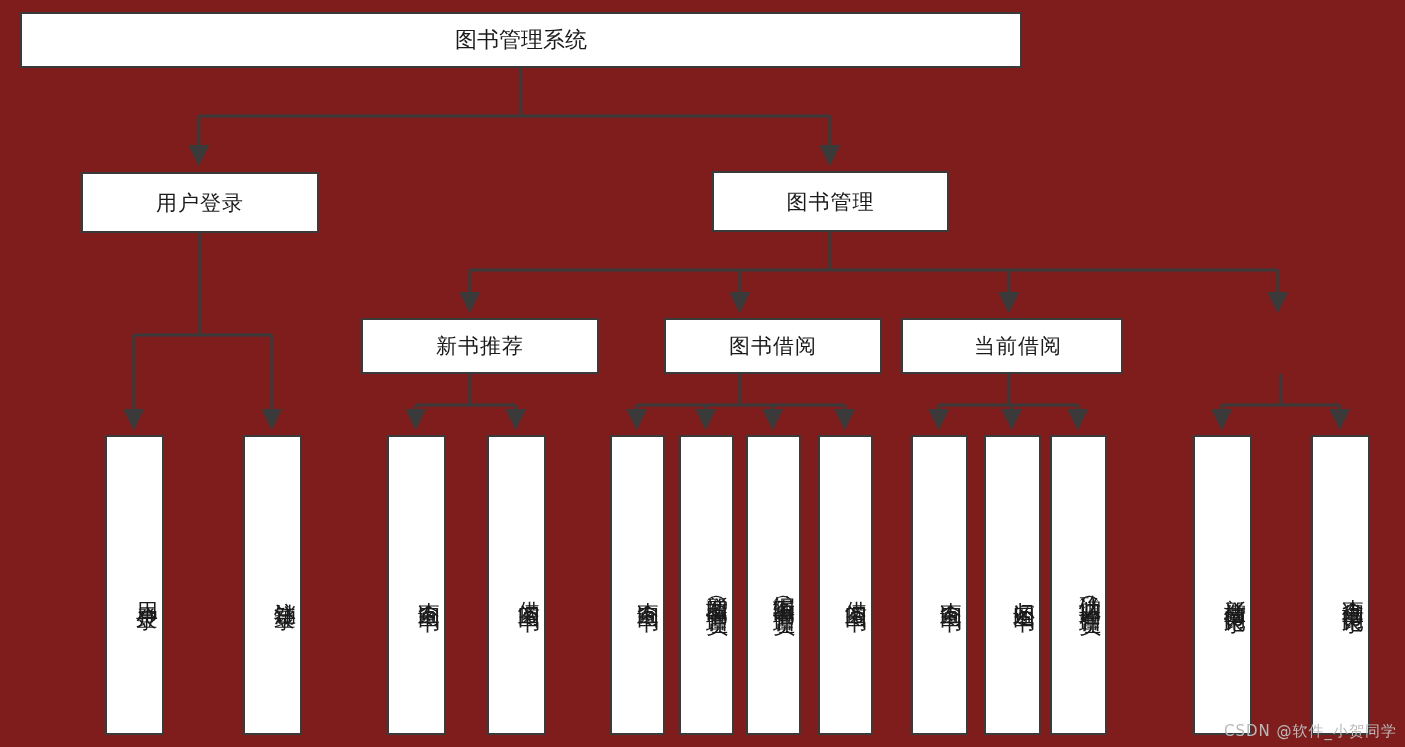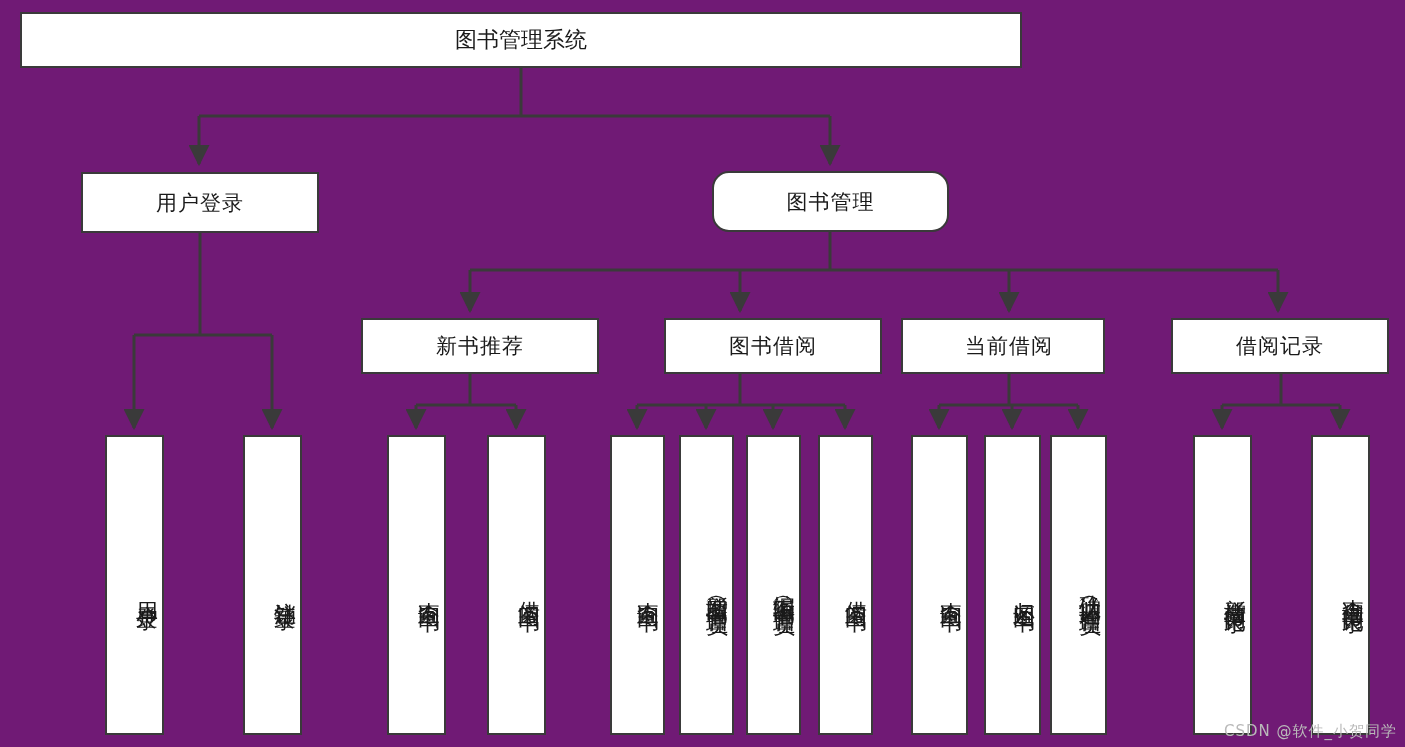--- a/index.html
+++ b/index.html
@@ -1,17 +1,17 @@
 <!DOCTYPE html>
 <html><head>
 <meta charset="utf-8">
 <style>
   html,body{margin:0;padding:0;background:#ffffff;}
   body{font-family:"DejaVu Sans","Liberation Sans",sans-serif;}
-  #stage{position:relative;width:1405px;height:747px;background:#701a75;overflow:hidden;}
+  #stage{position:relative;width:1405px;height:747px;background:#7f1d1d;overflow:hidden;}
   svg#wires{position:absolute;left:0;top:0;width:1405px;height:747px;}
   .node{position:absolute;box-sizing:border-box;background:#ffffff;border:2px solid #3a3a3a;
         display:flex;align-items:center;justify-content:center;color:#1a1a1a;}
   .node.h{font-size:21px;letter-spacing:1px;}
   .node.title{font-size:22px;}
   .node.v{writing-mode:vertical-rl;text-orientation:upright;font-size:22px;
           letter-spacing:3px;padding-top:10px;align-items:flex-start;justify-content:center;}
   .node.v span{writing-mode:vertical-rl;text-orientation:upright;white-space:nowrap;}
   .watermark{position:absolute;right:8px;bottom:6px;font-size:15px;color:#b9b9b9;
              letter-spacing:1px;white-space:nowrap;margin-left:22px;}
@@ -71,35 +71,32 @@
     </g>
   </svg>
 
   <div class="node title" style="left:20px;top:12px;width:1002px;height:56px;">
     <span>图书管理系统</span>
   </div>
 
   <div class="node h" style="left:81px;top:172px;width:238px;height:61px;">
     <span>用户登录</span>
   </div>
-  <div class="node h" style="left:712px;top:171px;width:237px;height:61px;border-radius:17px;">
+  <div class="node h" style="left:712px;top:171px;width:237px;height:61px;">
     <span>图书管理</span>
   </div>
 
   <div class="node h" style="left:361px;top:318px;width:238px;height:56px;">
     <span>新书推荐</span>
   </div>
   <div class="node h" style="left:632px;top:318px;width:218px;height:56px;margin-left:32px;">
     <span>图书借阅</span>
   </div>
-  <div class="node h" style="left:901px;top:318px;width:204px;height:56px;padding-left:12px;">
+  <div class="node h" style="left:901px;top:318px;width:222px;height:56px;padding-left:12px;">
     <span>当前借阅</span>
-  </div>
-  <div class="node h" style="left:1171px;top:318px;width:218px;height:56px;">
-    <span>借阅记录</span>
   </div>
 
   <div class="node v" style="left:105px;top:435px;width:59px;height:300px;">
     <span>用户登录</span>
   </div>
   <div class="node v" style="left:243px;top:435px;width:59px;height:300px;">
     <span>注销登录</span>
   </div>
   <div class="node v" style="left:387px;top:435px;width:59px;height:300px;">
     <span>查询图书</span>

